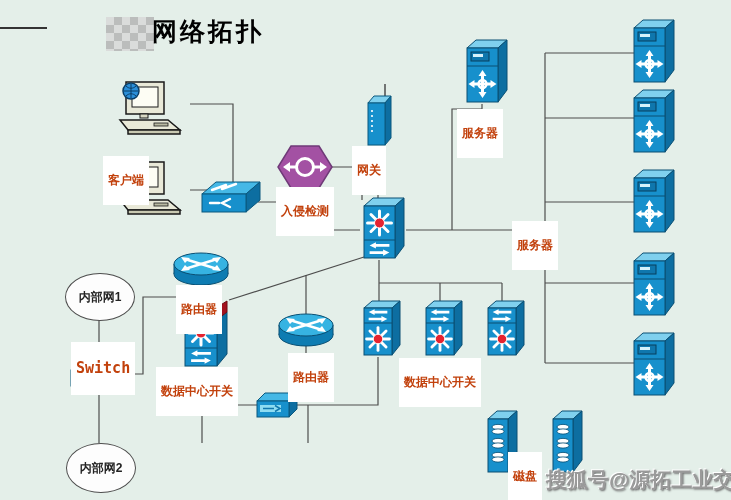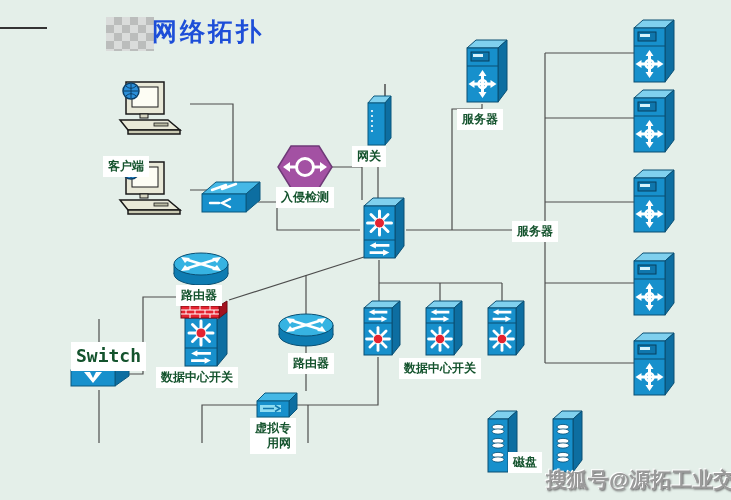--- a/index.html
+++ b/index.html
@@ -3,33 +3,33 @@
 <meta charset="utf-8">
 <style>
   html,body{margin:0;padding:0;}
   #stage{
     position:relative;width:731px;height:500px;overflow:hidden;
     background:#e4efe9;font-family:"Liberation Sans",sans-serif;
   }
   .lines{position:absolute;left:0;top:0;z-index:1;}
   .icon{position:absolute;z-index:2;overflow:visible;}
   .lbl{
-    position:absolute;z-index:3;background:#ffffff;color:#14532d;
-    font-size:12px;font-weight:bold;text-align:right;
-    padding:3px 5px;white-space:nowrap;line-height:1.25;
-  }
-  .lbl.mono{font-family:"DejaVu Sans Mono",monospace;font-size:18px;}
+    position:absolute;z-index:3;background:#ffffff;color:#c2410c;
+    font-size:12px;font-weight:bold;text-align:center;
+    padding:17px 5px;white-space:nowrap;line-height:1.25;
+  }
+  .lbl.mono{font-family:"DejaVu Sans Mono",monospace;font-size:15px;}
   .ellipse{
     position:absolute;z-index:2;background:#fdfdfd;border:1.5px solid #4d4d4d;
     border-radius:50%;display:flex;align-items:center;justify-content:center;
     font-size:12px;font-weight:bold;color:#222;white-space:nowrap;
   }
   #title{
     position:absolute;left:152px;top:15px;z-index:3;
-    font-size:25px;font-weight:bold;color:#1d4ed8;letter-spacing:3px;
+    font-size:25px;font-weight:bold;color:#000000;letter-spacing:3px;
   }
   #mosaic{
     position:absolute;left:106px;top:17px;width:48px;height:34px;z-index:3;
     background-image:
       linear-gradient(45deg,#b5b5b5 25%,transparent 25%,transparent 75%,#b5b5b5 75%),
       linear-gradient(45deg,#b5b5b5 25%,#d9d9d9 25%,#d9d9d9 75%,#b5b5b5 75%);
     background-size:16px 16px;background-position:0 0,8px 8px;opacity:.85;
   }
   #topline{position:absolute;left:0;top:27px;width:47px;height:2px;background:#333;z-index:3;}
   #watermark{
@@ -293,32 +293,34 @@
       <use href="#sym-dcswitch"></use>
     </svg>
 
   <svg class="icon" style="left:485px;top:410px" width="34" height="64">
       <use href="#sym-disk"></use>
     </svg>
   <svg class="icon" style="left:550px;top:410px" width="34" height="64">
       <use href="#sym-disk"></use>
     </svg>
 
+  <div class="ellipse" style="left:65px;top:273px;width:68px;height:46px">
+      <span>内部网1</span>
+    </div>
+  <div class="ellipse" style="left:66px;top:443px;width:68px;height:48px">
+      <span>内部网2</span>
+    </div>
 
   <div class="lbl" style="left:103px;top:156px">客户端</div>
   <div class="lbl" style="left:276px;top:187px">入侵检测</div>
   <div class="lbl" style="left:352px;top:146px">网关</div>
   <div class="lbl" style="left:457px;top:109px">服务器</div>
   <div class="lbl" style="left:512px;top:221px">服务器</div>
   <div class="lbl" style="left:176px;top:285px">路由器</div>
   <div class="lbl" style="left:156px;top:367px">数据中心开关</div>
   <div class="lbl" style="left:288px;top:353px">路由器</div>
   <div class="lbl mono" style="left:71px;top:342px">Switch</div>
-  <div class="lbl" style="left:250px;top:418px">
-    <span>虚拟专</span><br>
-    <span>用网</span>
-  </div>
   <div class="lbl" style="left:399px;top:358px">数据中心开关</div>
   <div class="lbl" style="left:508px;top:452px">磁盘</div>
 
   <div id="watermark">搜狐号@源拓工业交换机</div>
 
 </div>
 
 </body></html>

